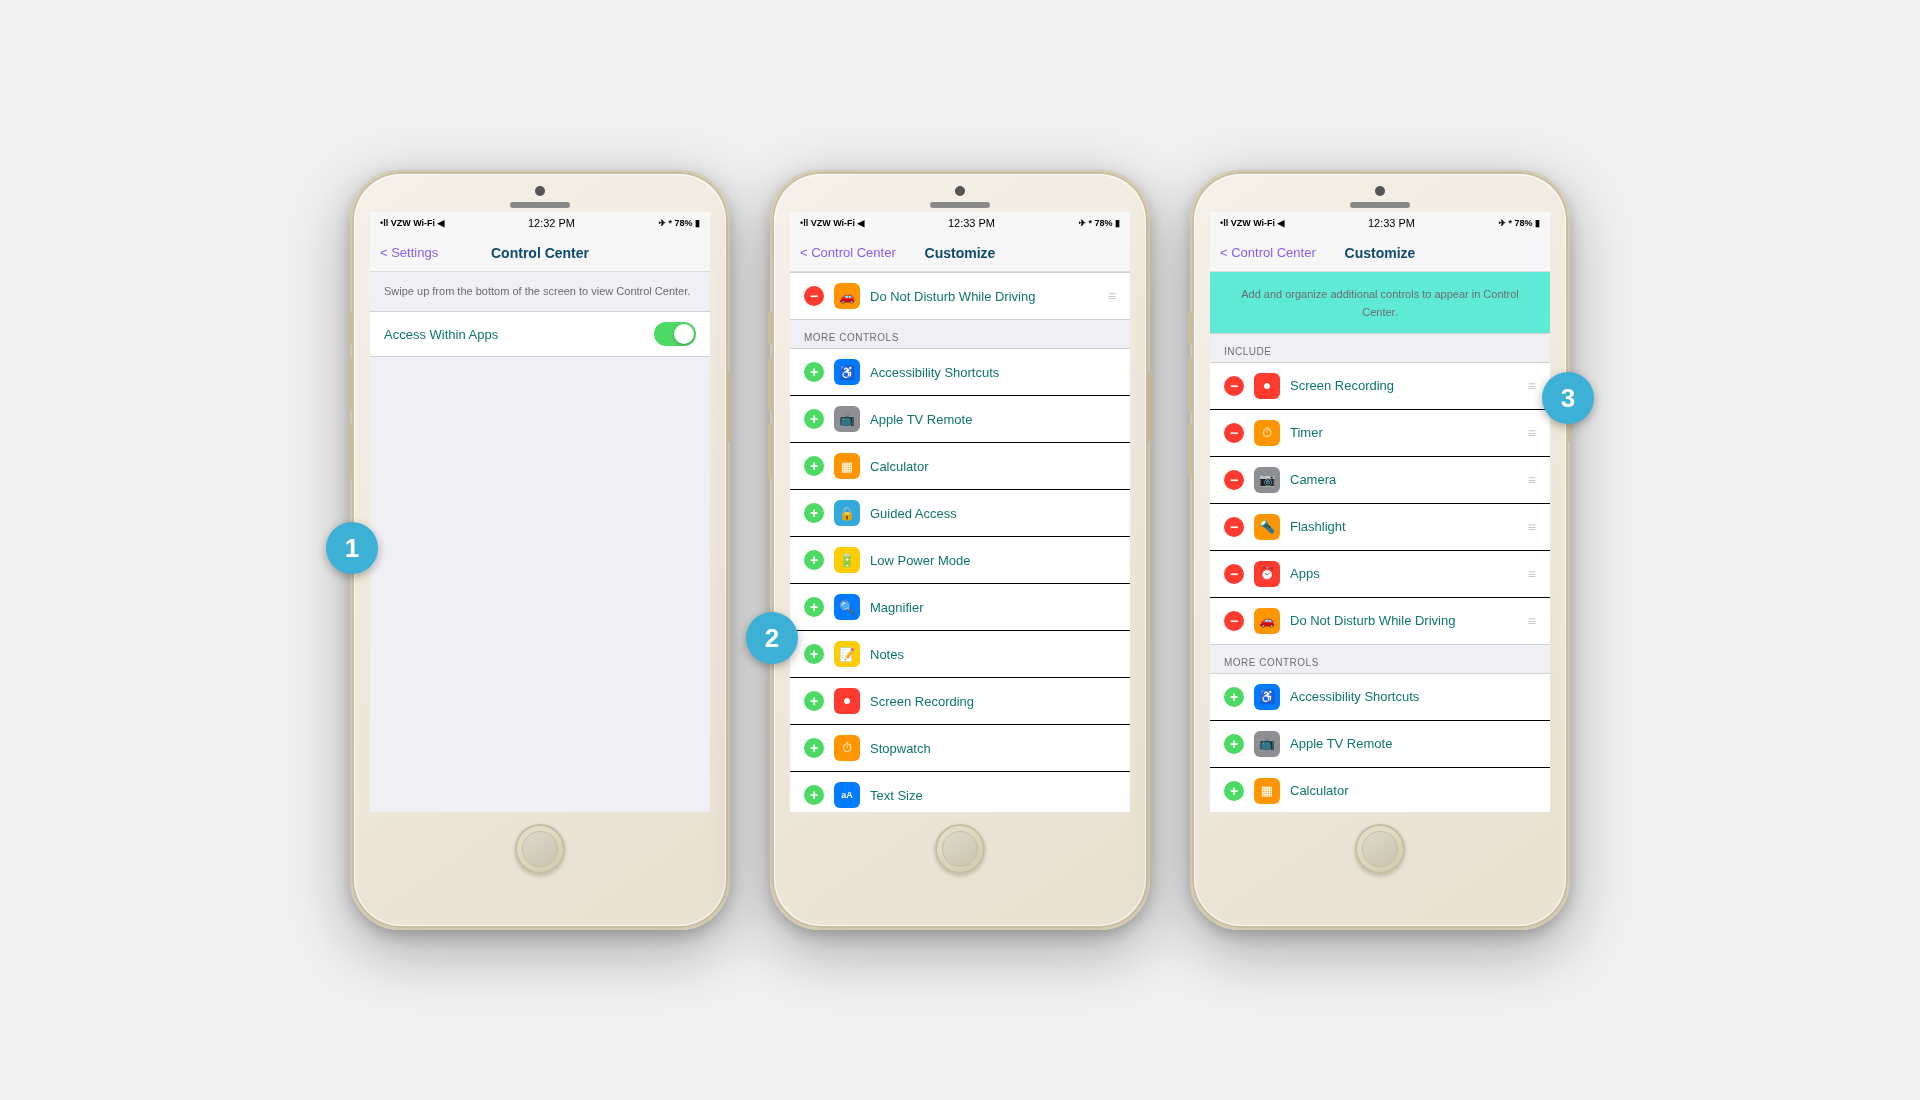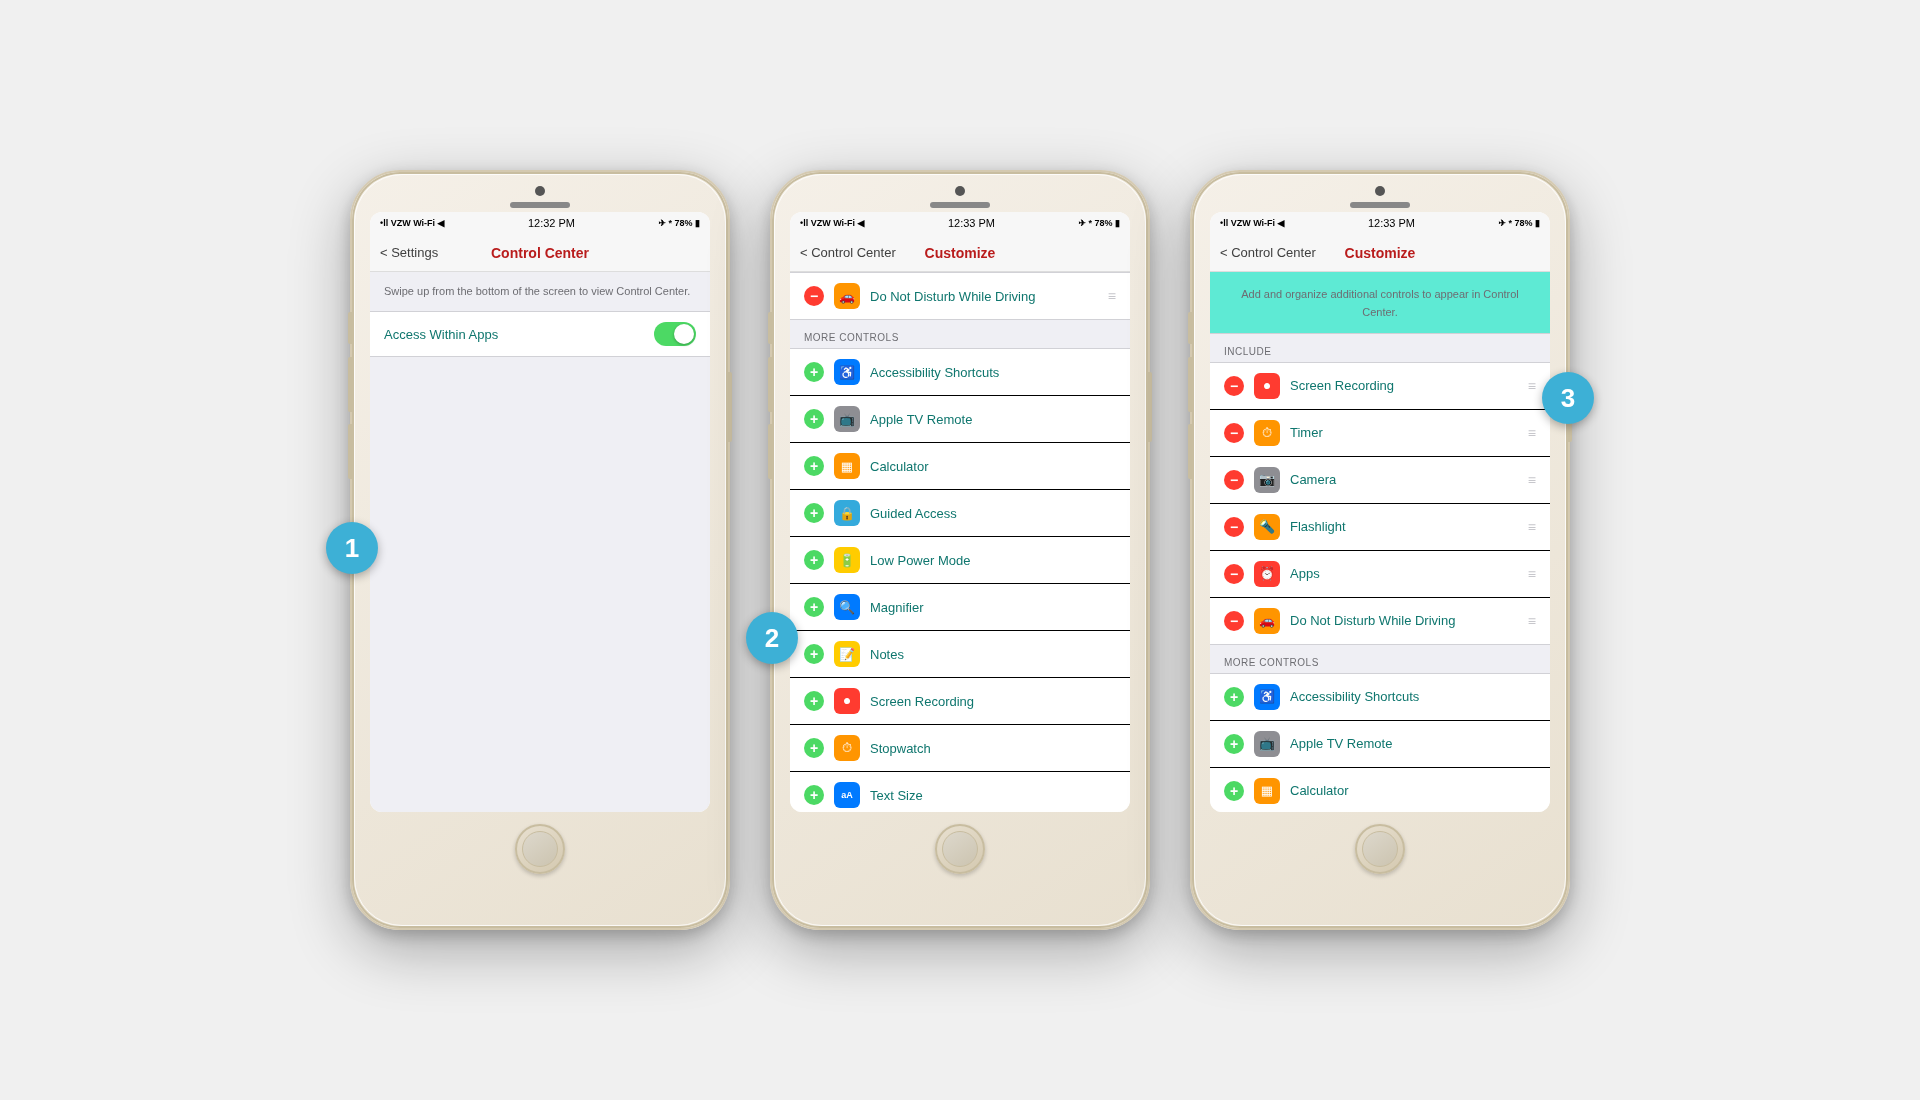--- a/index.html
+++ b/index.html
@@ -115,21 +115,21 @@
       background: #888;
       border-radius: 3px;
       margin-bottom: 4px;
     }
 
     
     .phone-screen {
       width: 340px;
       height: 600px;
       background: white;
-      border-radius: 12px;
+      border-radius: 0;
       overflow: hidden;
       position: relative;
       flex-shrink: 0;
     }
 
     
     .status-bar {
       background: #f7f7f7;
       height: 22px;
       display: flex;
@@ -155,34 +155,34 @@
       background: #f7f7f7;
       border-bottom: 1px solid #ddd;
       height: 38px;
       display: flex;
       align-items: center;
       padding: 0 10px;
       position: relative;
     }
 
     .nav-back {
-      color: #404040;
+      color: #8b5cf6;
       font-size: 13px;
       display: flex;
       align-items: center;
       gap: 2px;
     }
 
     .nav-title {
       position: absolute;
       left: 50%;
       transform: translateX(-50%);
       font-size: 14px;
       font-weight: 600;
-      color: #b91c1c;
+      color: #0c4a6e;
     }
 
     
     .screen-content {
       overflow-y: auto;
       height: calc(600px - 22px - 38px);
       background: #efeff4;
     }
 
     .section-header {

